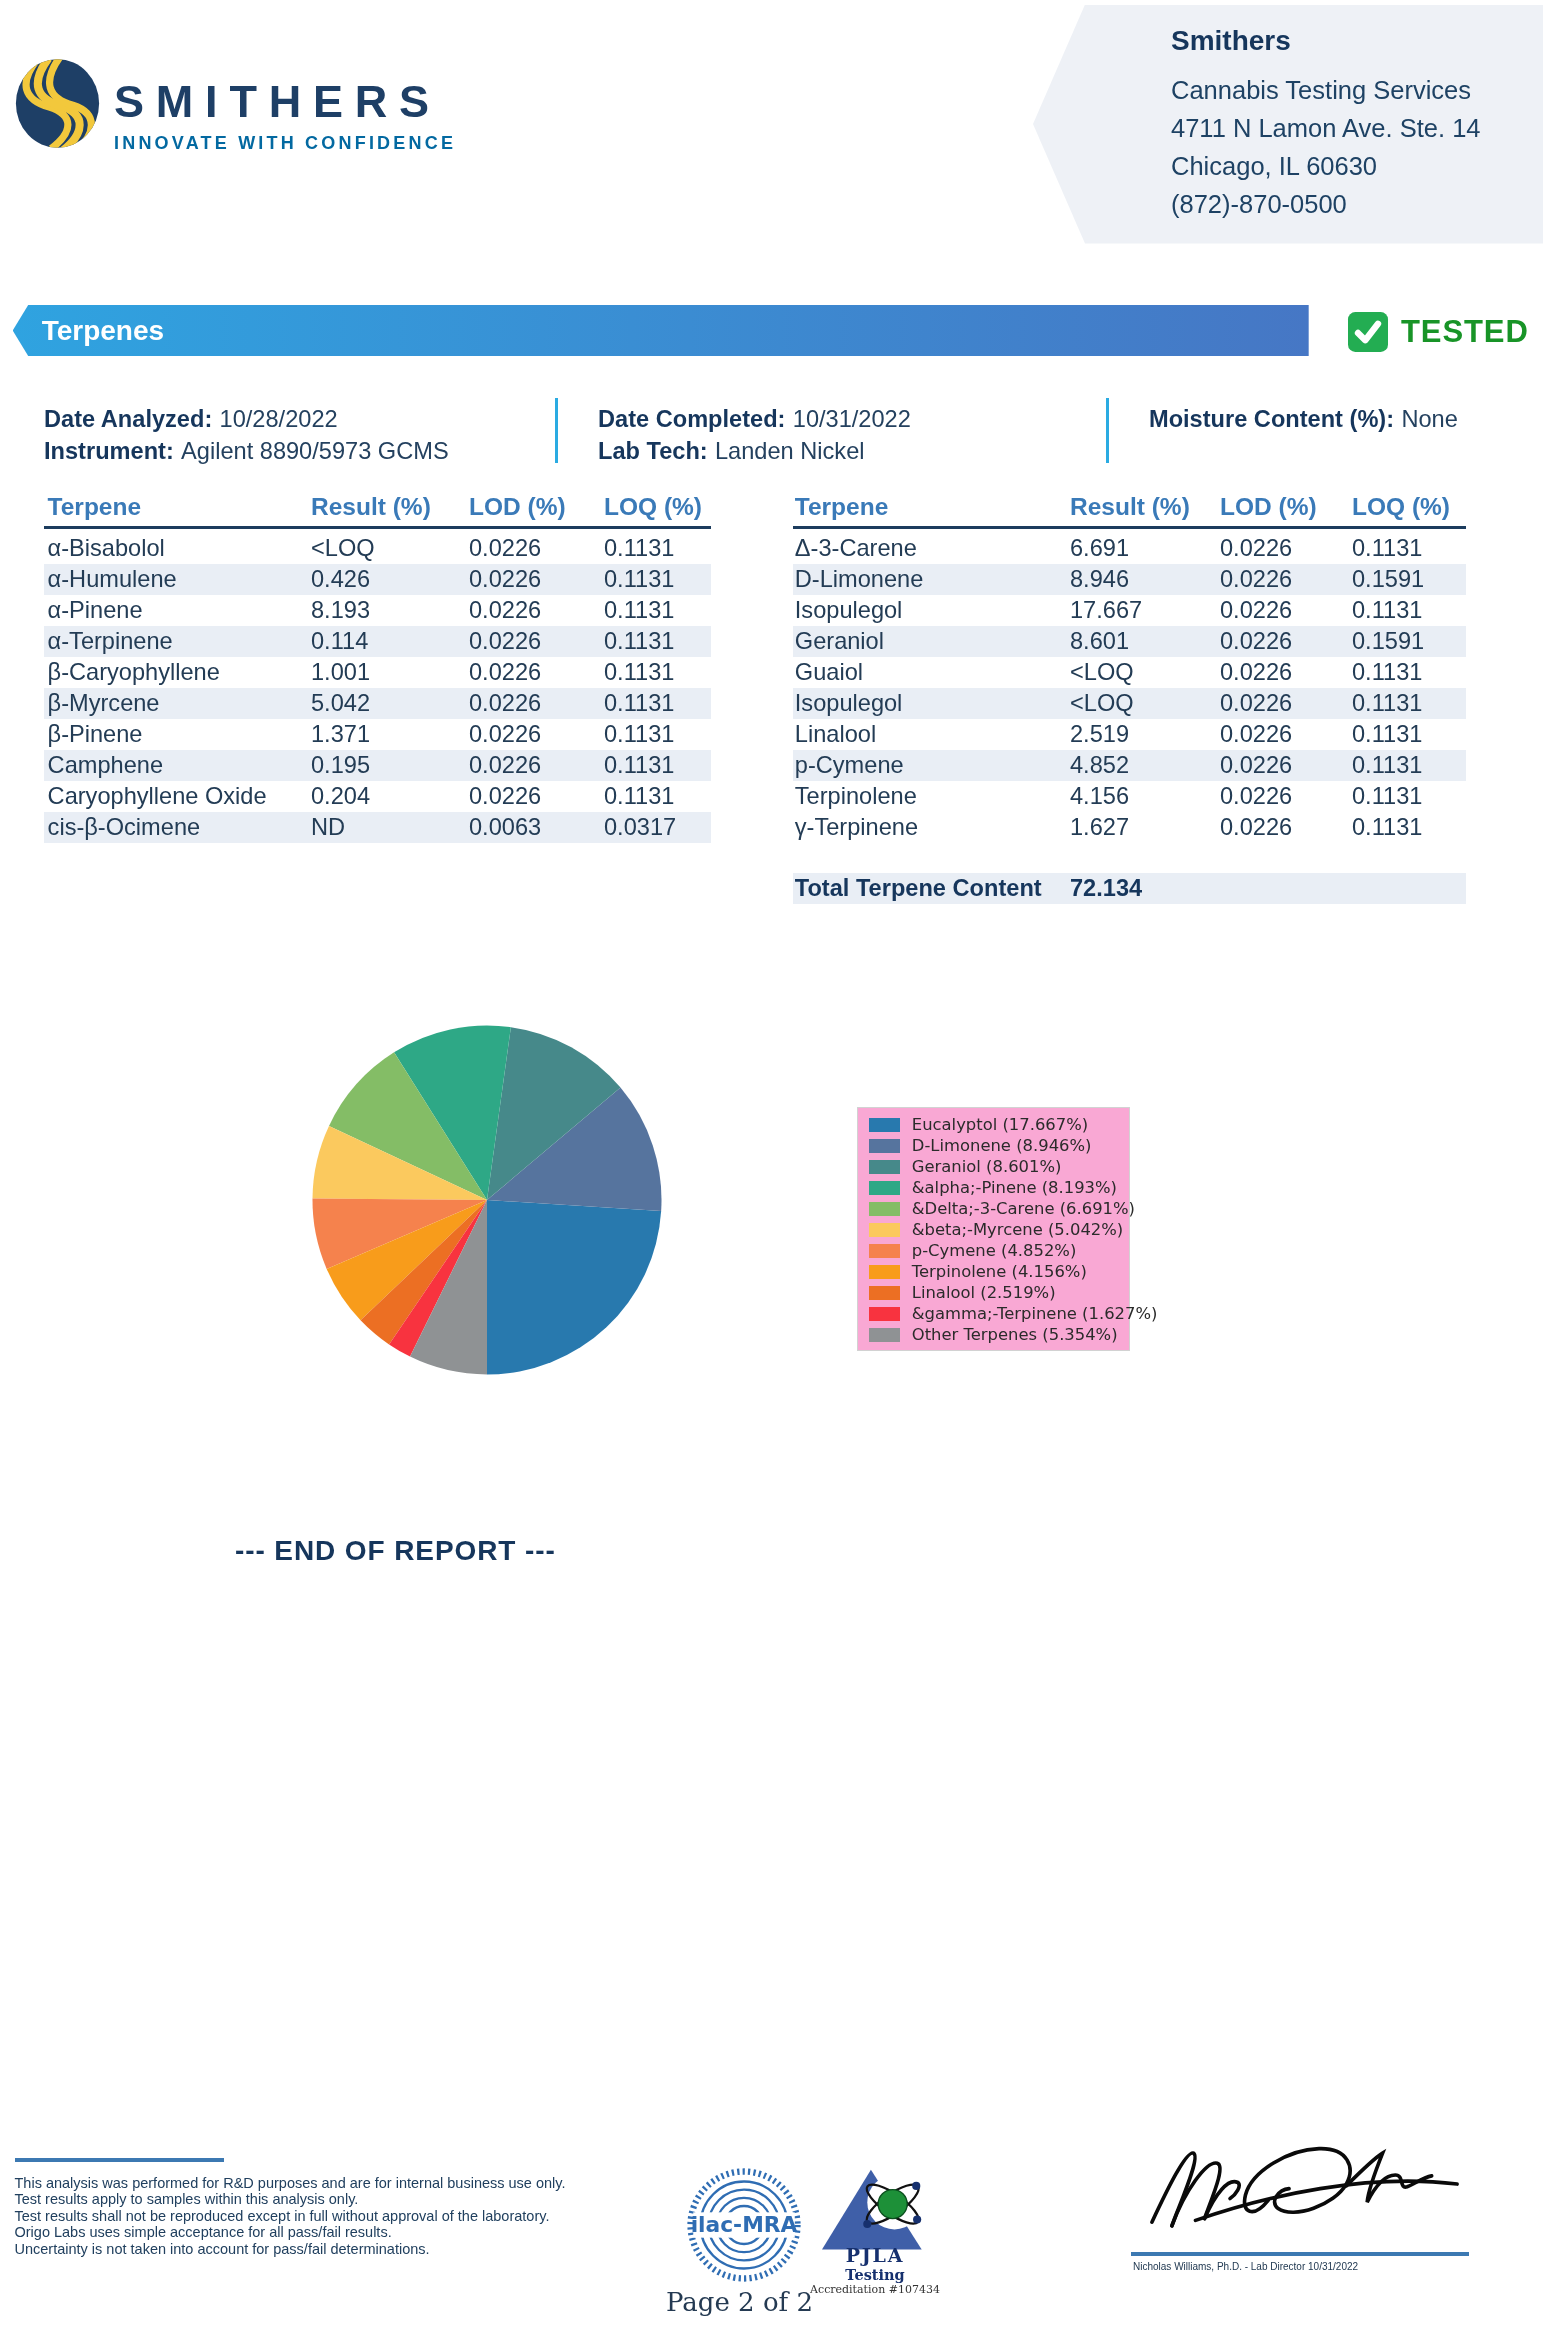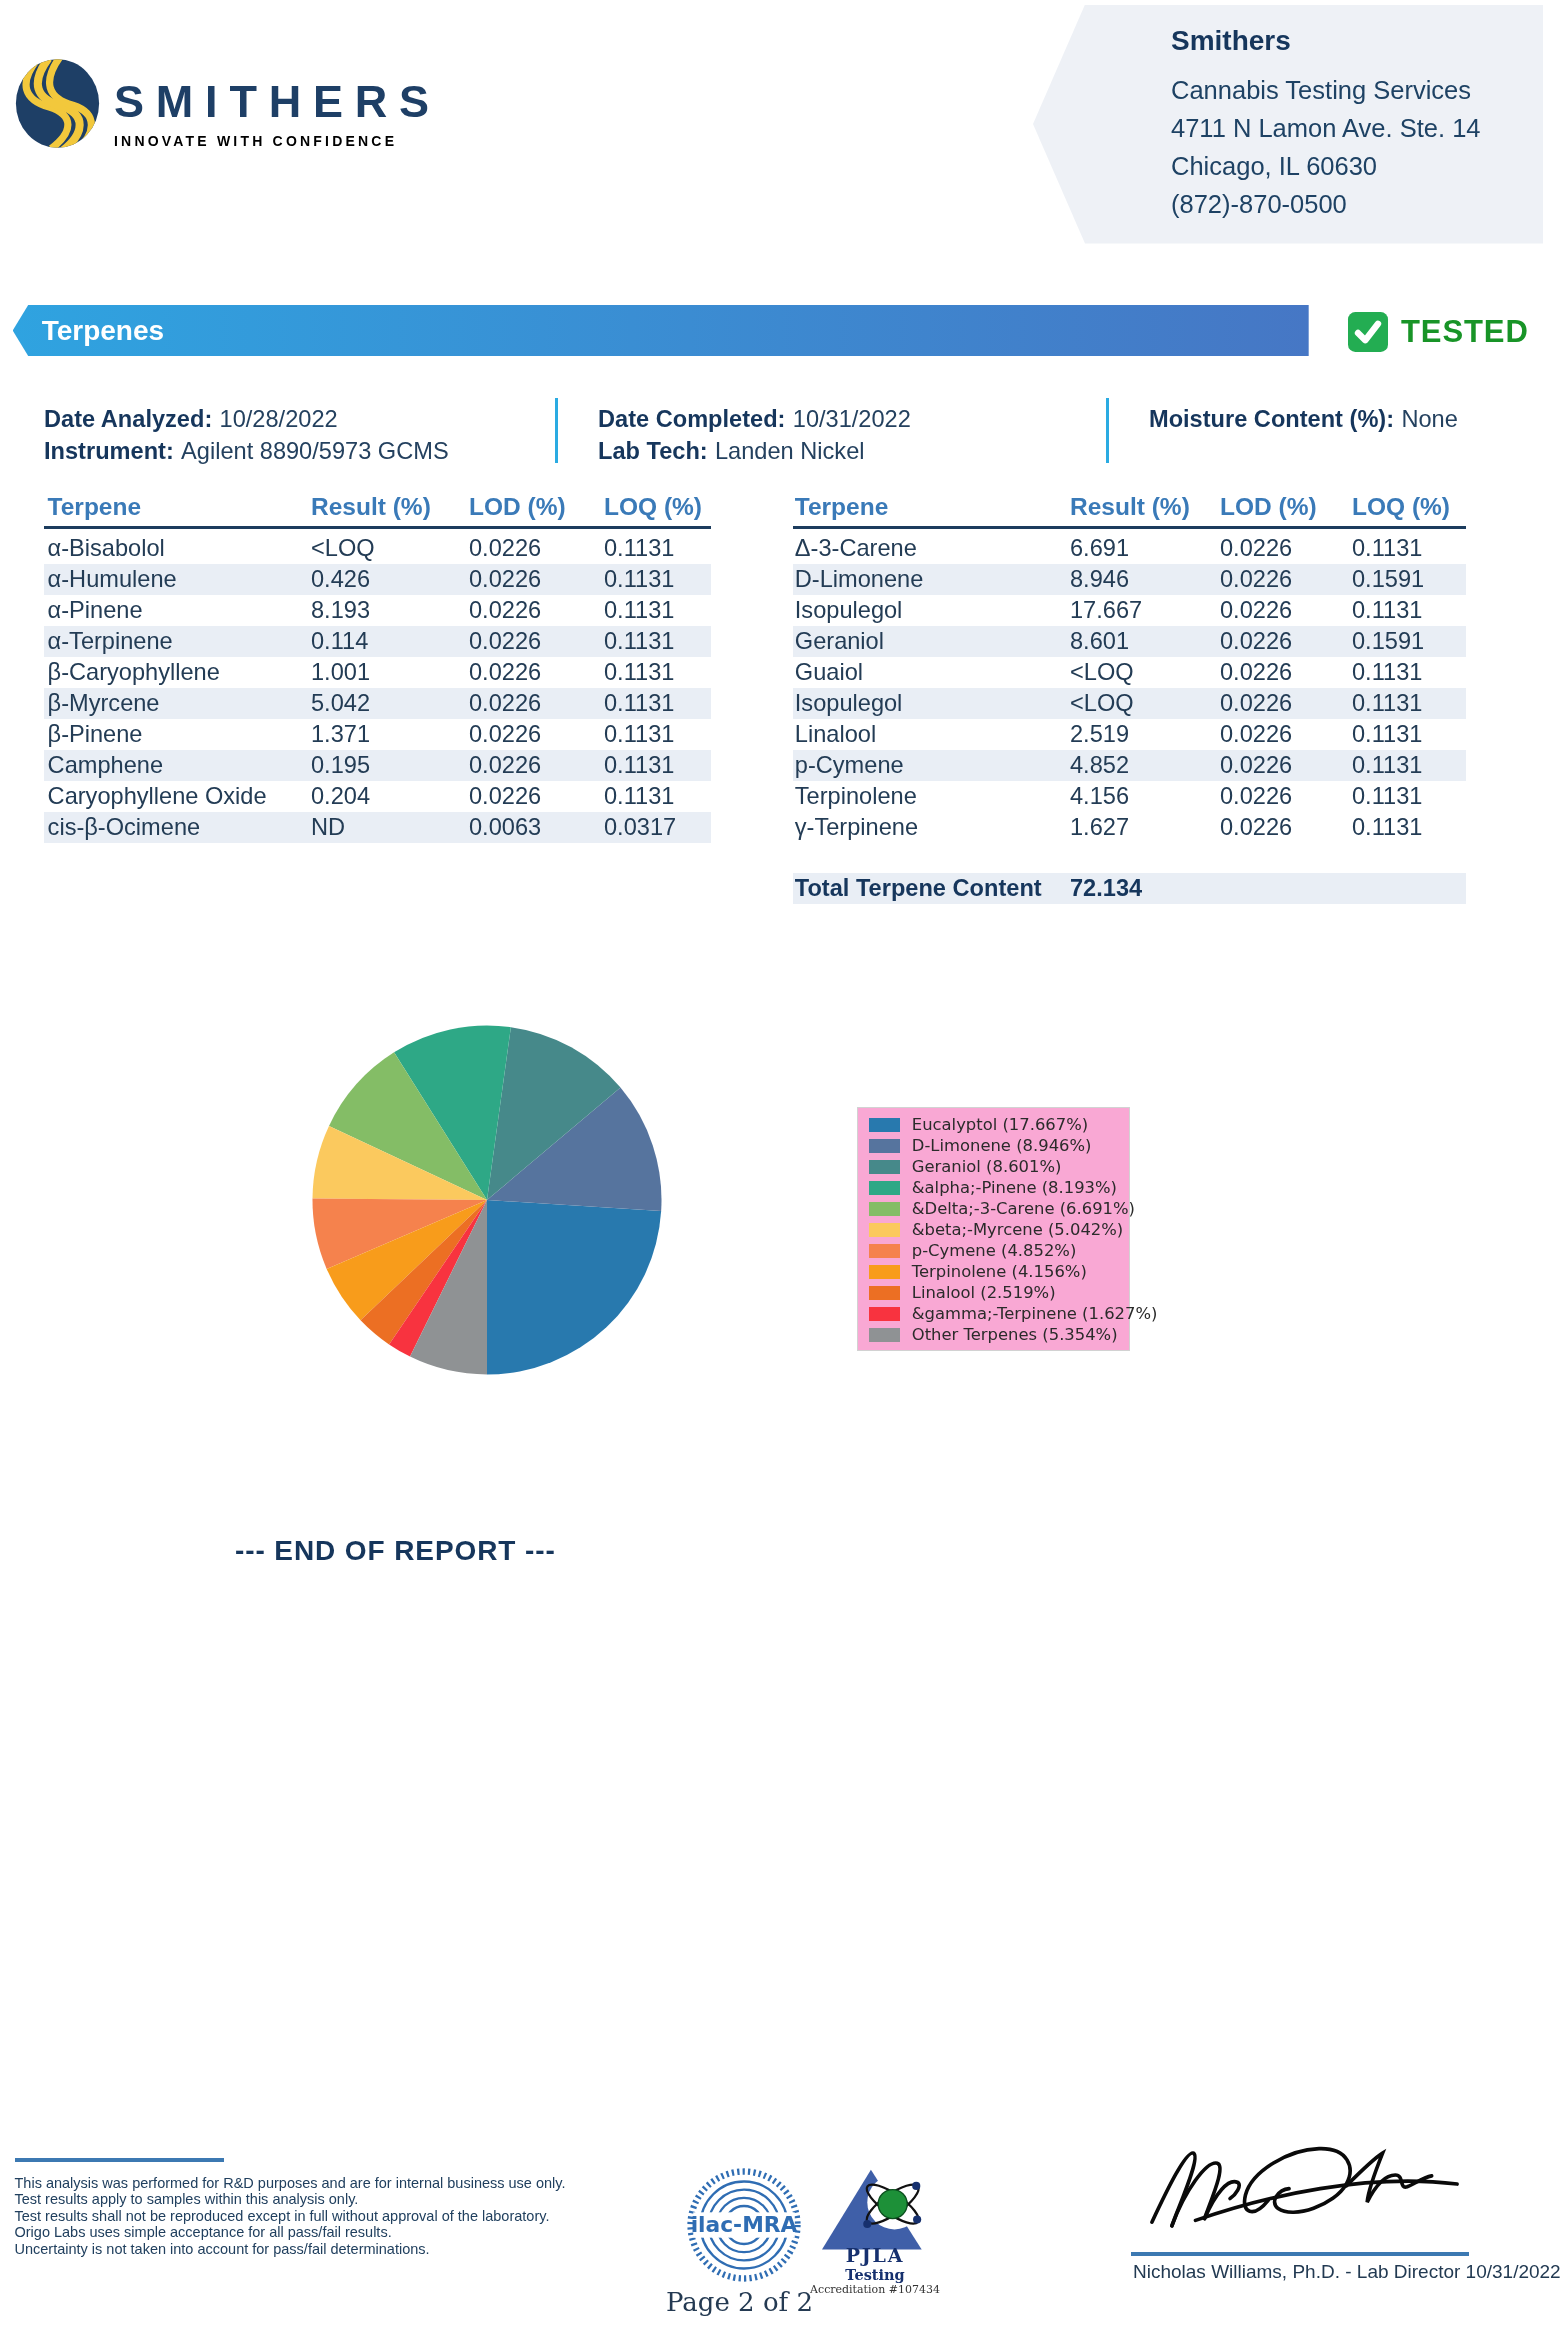--- a/index.html
+++ b/index.html
@@ -3,22 +3,22 @@
 <meta charset="utf-8">
 <style>
   html,body{margin:0;padding:0;background:#888;}
   .page{position:relative;width:1563px;height:2327px;background:#fff;margin:0 auto;
         font-family:"Liberation Sans",sans-serif;color:var(--text,#233c55);overflow:hidden;}
   .abs{position:absolute;}
 
   
   .brand-text{position:absolute;left:114px;top:76px;font-size:45px;font-weight:bold;
               letter-spacing:11.8px;color:var(--logo-navy,#1e3f66);}
-  .brand-tag{position:absolute;left:114px;top:133px;font-size:14px;font-weight:bold;
-             letter-spacing:3.2px;color:#000000;}
+  .brand-tag{position:absolute;left:114px;top:133px;font-size:18px;font-weight:bold;
+             letter-spacing:3.2px;color:#0369a1;}
   .addr-block{position:absolute;left:1033px;top:4.5px;width:510px;height:239px;
               background:var(--address-bg,#eef1f6);
               clip-path:polygon(52px 0,100% 0,100% 100%,52px 100%,0 50%);}
   .addr-name{position:absolute;left:138px;top:20px;font-size:28px;font-weight:bold;color:var(--navy,#16365c);}
   .addr-line{position:absolute;left:138px;font-size:25.5px;color:#1e4264;white-space:nowrap;}
 
   
   .banner{position:absolute;left:12.7px;top:305px;width:1296px;height:51px;
           background:linear-gradient(90deg,var(--banner-left,#2fa3e0),var(--banner-right,#4677c5));
           clip-path:polygon(15.5px 0,100% 0,100% 100%,15.5px 100%,0 50%);}
@@ -70,21 +70,21 @@
               color:var(--navy,#16365c);letter-spacing:0.9px;}
 
   
   .foot-rule{position:absolute;left:14.5px;top:2158px;width:209px;height:3.6px;background:var(--accent-line,#3c79b2);}
   .disclaimer{position:absolute;left:14.5px;top:2175px;font-size:14.5px;line-height:16.4px;color:#21405f;}
   .page-num{position:absolute;left:666px;top:2287px;font-family:"DejaVu Serif",serif;
             font-size:26px;color:#243a52;}
   .pjla-txt{position:absolute;text-align:center;left:809px;width:132px;
             font-family:"DejaVu Serif",serif;color:#16306e;}
   .sig-line{position:absolute;left:1131px;top:2252px;width:338px;height:3.6px;background:var(--accent-line,#3c79b2);}
-  .sig-caption{position:absolute;left:1133px;top:2261px;font-size:19px;color:#223a52;white-space:nowrap;}
+  .sig-caption{position:absolute;left:1133px;top:2261px;font-size:10px;color:#223a52;white-space:nowrap;}
 </style>
 </head>
 <body>
 
 <div class="page" id="page" style="--banner-left: #2fa3e0; --banner-right: #4677c5; --tested-green: #189427; --check-green: #23ad52; --header-blue: #3a7ab8; --navy: #16365c; --text: #233c55; --row-alt: #e9eef5; --divider-blue: #2aabe2; --accent-line: #3c79b2; --address-bg: #eef1f6; --logo-navy: #1e3f66; --logo-yellow: #f2c83c;">
 
   <svg class="abs" style="left:14.5px;top:58px;" width="85" height="91" viewBox="0 0 94 100">
     <defs>
         <clipPath id="ovalClip">
           <ellipse cx="47" cy="50" rx="46" ry="49"></ellipse>

